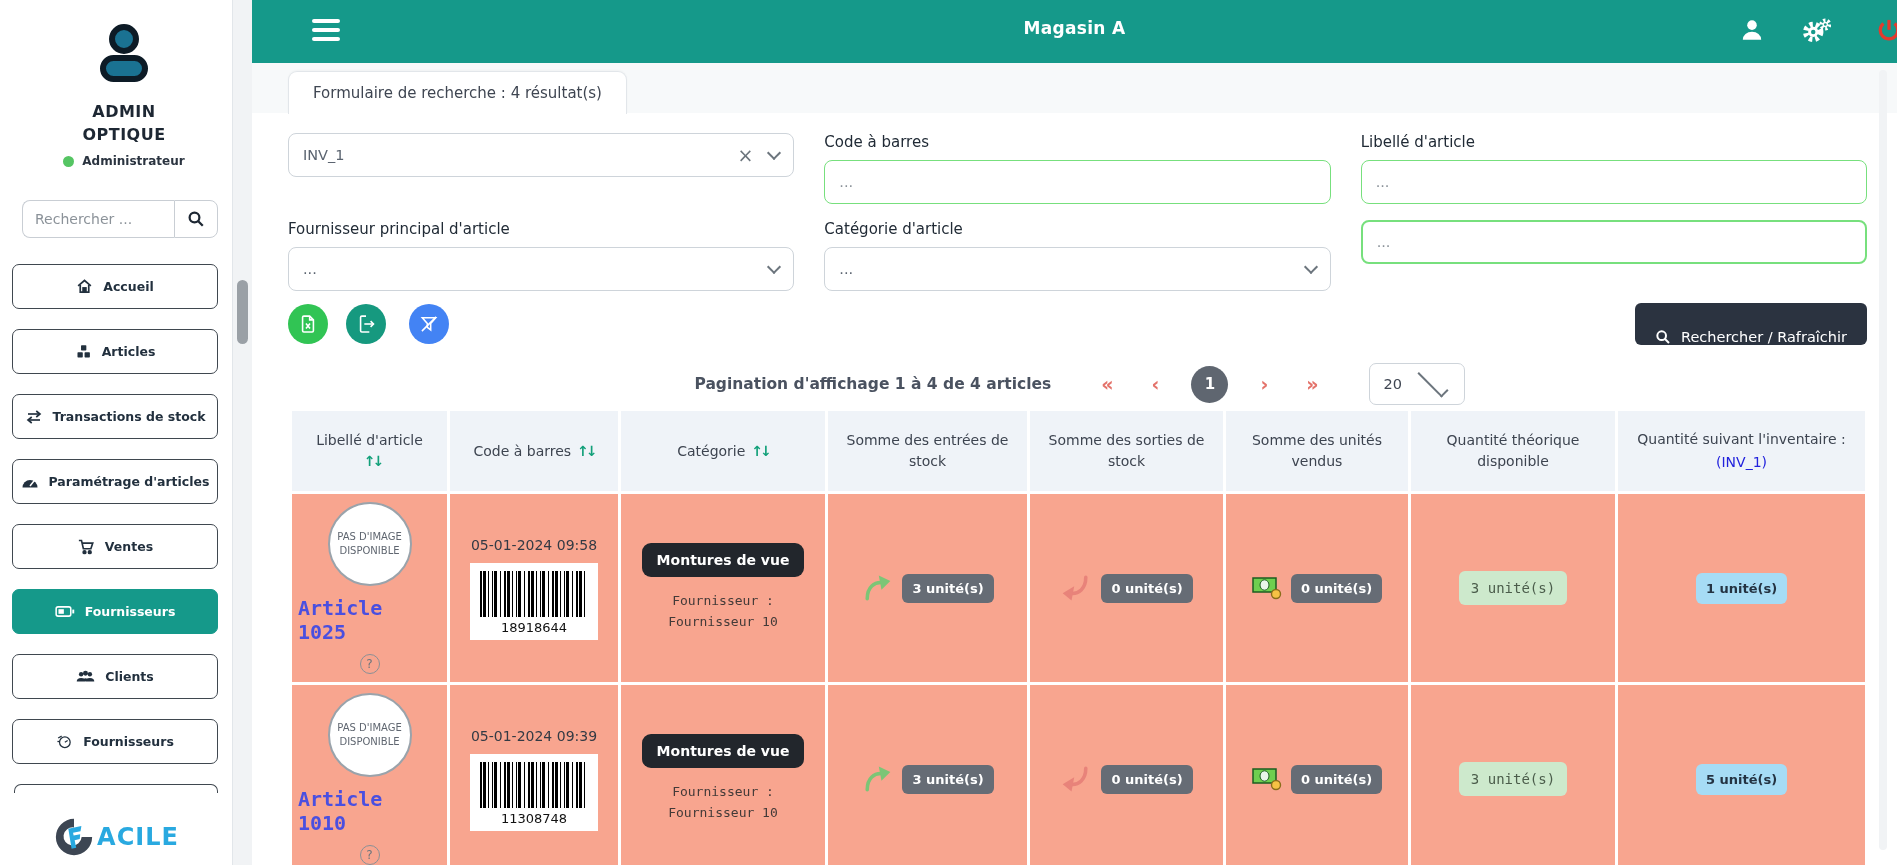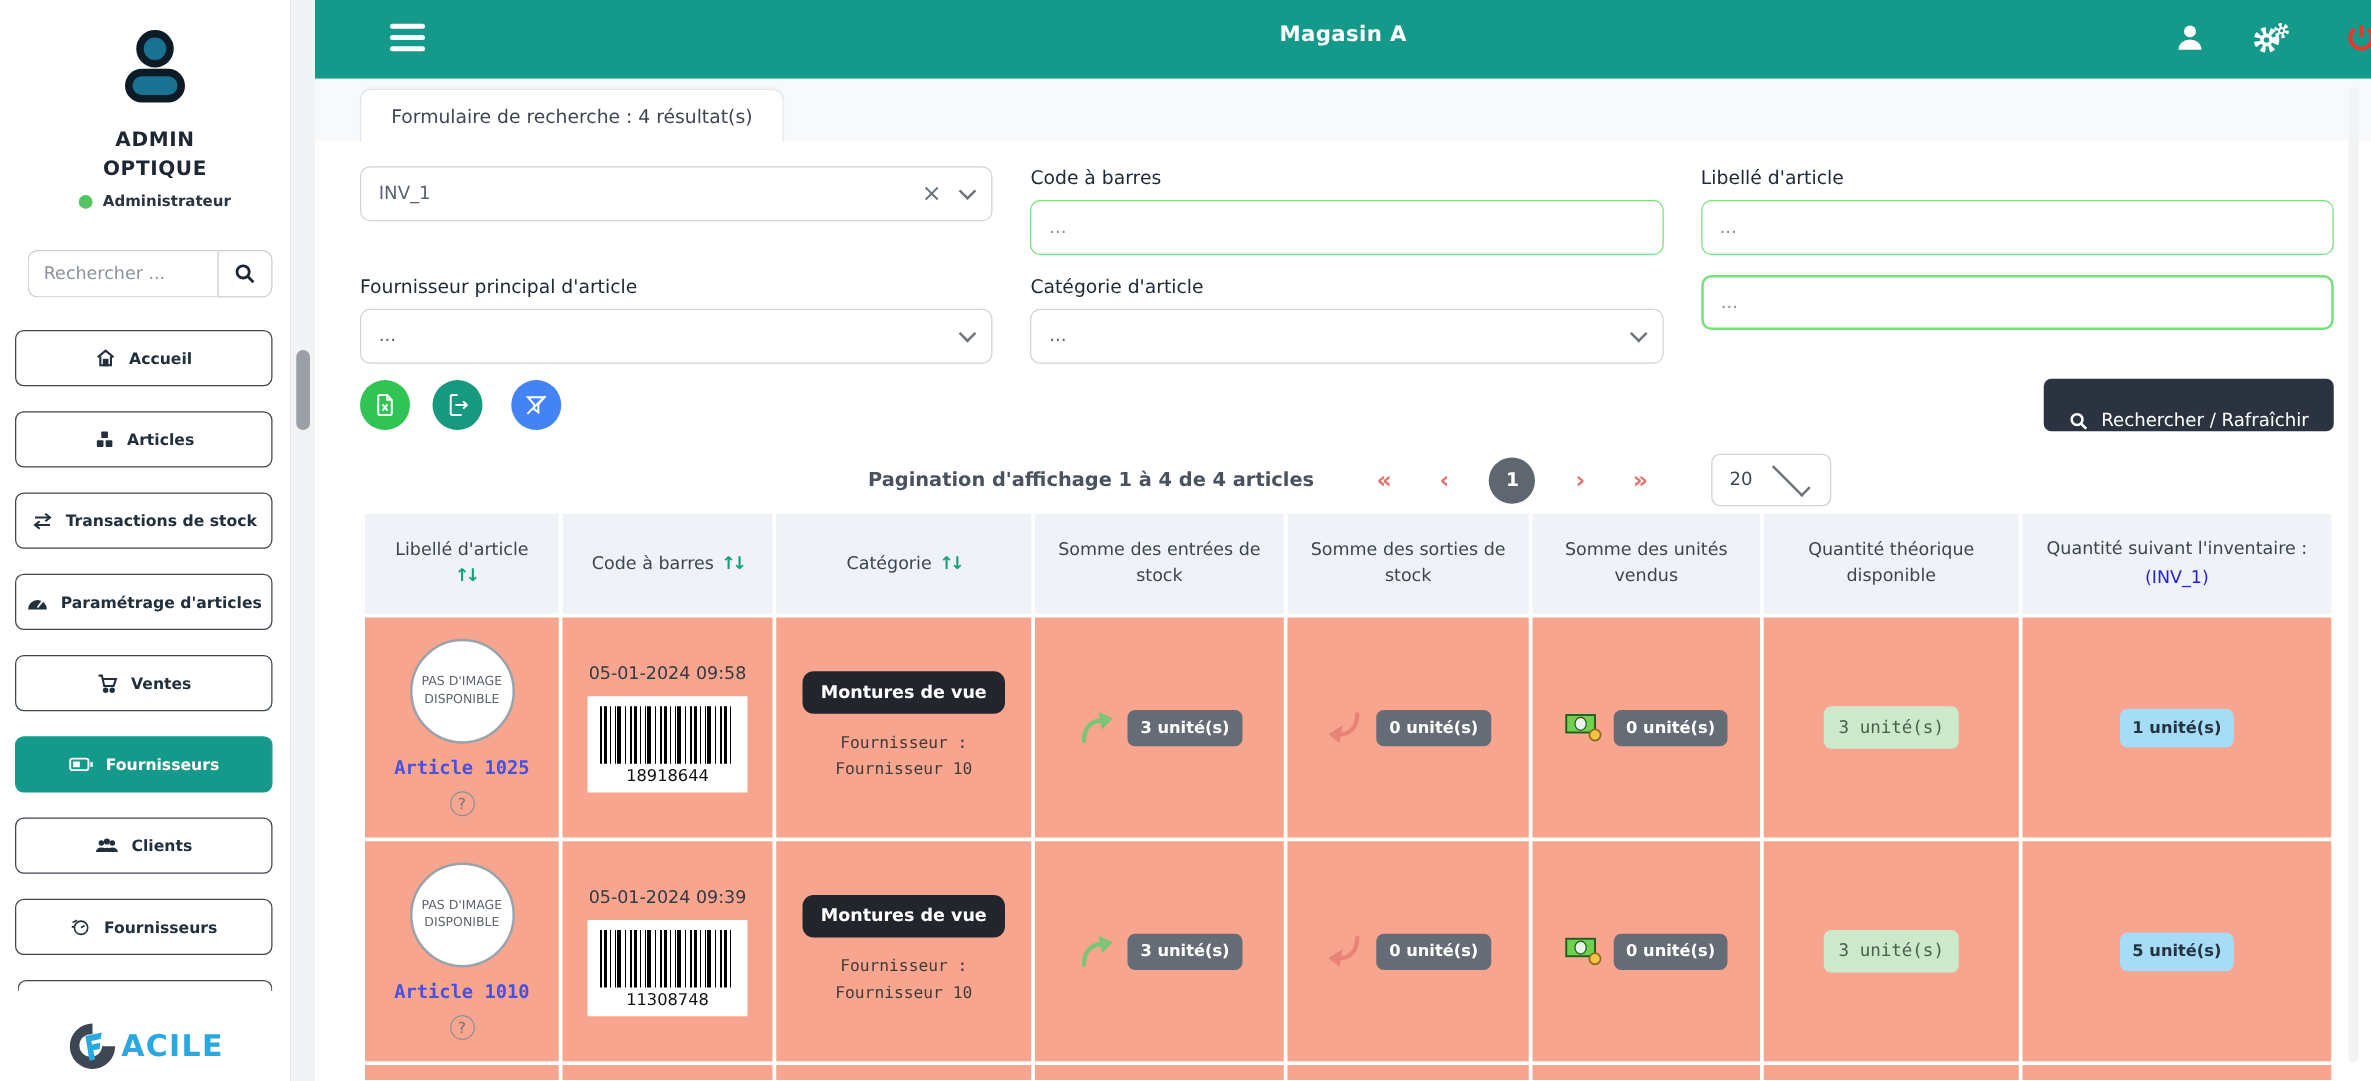--- a/index.html
+++ b/index.html
@@ -80,21 +80,21 @@
   .tbl { margin:4px 0 0 40px; width:1573px; }
   .tgrid { display:grid; grid-template-columns:155px 168px 204px 199px 193px 182px 204px 247px; column-gap:3px; }
   .th { background:#eff3f8; min-height:80px; display:flex; flex-direction:column; align-items:center; justify-content:center;
     font-size:14px; color:#3d4450; text-align:center; padding:8px 14px; line-height:1.5; }
   .sort { color:#12a07a; font-size:14px; font-weight:bold; letter-spacing:-3px; margin-left:6px; cursor:pointer; }
   .inv-ref { color:#2222dd; margin-top:2px; }
   .trow { margin-top:3px; }
   .td { background:#f8a58f; min-height:176px; display:flex; flex-direction:column; align-items:center; justify-content:center; padding:8px 6px; }
   .noimg { width:84px; height:84px; border-radius:50%; background:#fff; border:2px solid #9aa3ab; display:flex; align-items:center;
     justify-content:center; text-align:center; font-size:10px; color:#5f6670; line-height:1.4; padding:6px; }
-  .art-link { margin-top:10px; font-size:15px; font-weight:bold; color:#4a4fe0; cursor:pointer; }
+  .art-link { margin-top:10px; font-size:20px; font-weight:bold; color:#4a4fe0; cursor:pointer; }
   .q-ico { margin-top:10px; width:20px; height:20px; border-radius:50%; border:1.5px solid #8a9096; color:#6c757d;
     font-size:12px; display:flex; align-items:center; justify-content:center; }
   .bc-date { font-size:14px; font-weight:500; color:#333a44; margin-bottom:10px; }
   .bc-box { background:#fff; padding:8px 10px 5px; text-align:center; }
   .bc-bars { width:108px; height:46px; background:repeating-linear-gradient(90deg,#000 0 2px,#fff 2px 3px,#000 3px 6px,#fff 6px 8px,#000 8px 9px,#fff 9px 12px,#000 12px 13px,#fff 13px 14px,#000 14px 17px,#fff 17px 20px,#000 20px 21px,#fff 21px 24px); }
   .bc-num { font-size:13px; color:#111; margin-top:3px; }
   .cat-pill { background:#22262c; color:#fff; font-size:14px; font-weight:bold; border-radius:9px; padding:9px 15px; }
   .supplier { margin-top:14px; font-size:13px; color:#433a38; text-align:center; line-height:1.6; }
   .qty-wrap { display:flex; align-items:center; gap:9px; }
   .badge-dark { background:#666c75; color:#fff; font-size:13px; font-weight:bold; border-radius:6px; padding:7px 10px; white-space:nowrap; }

